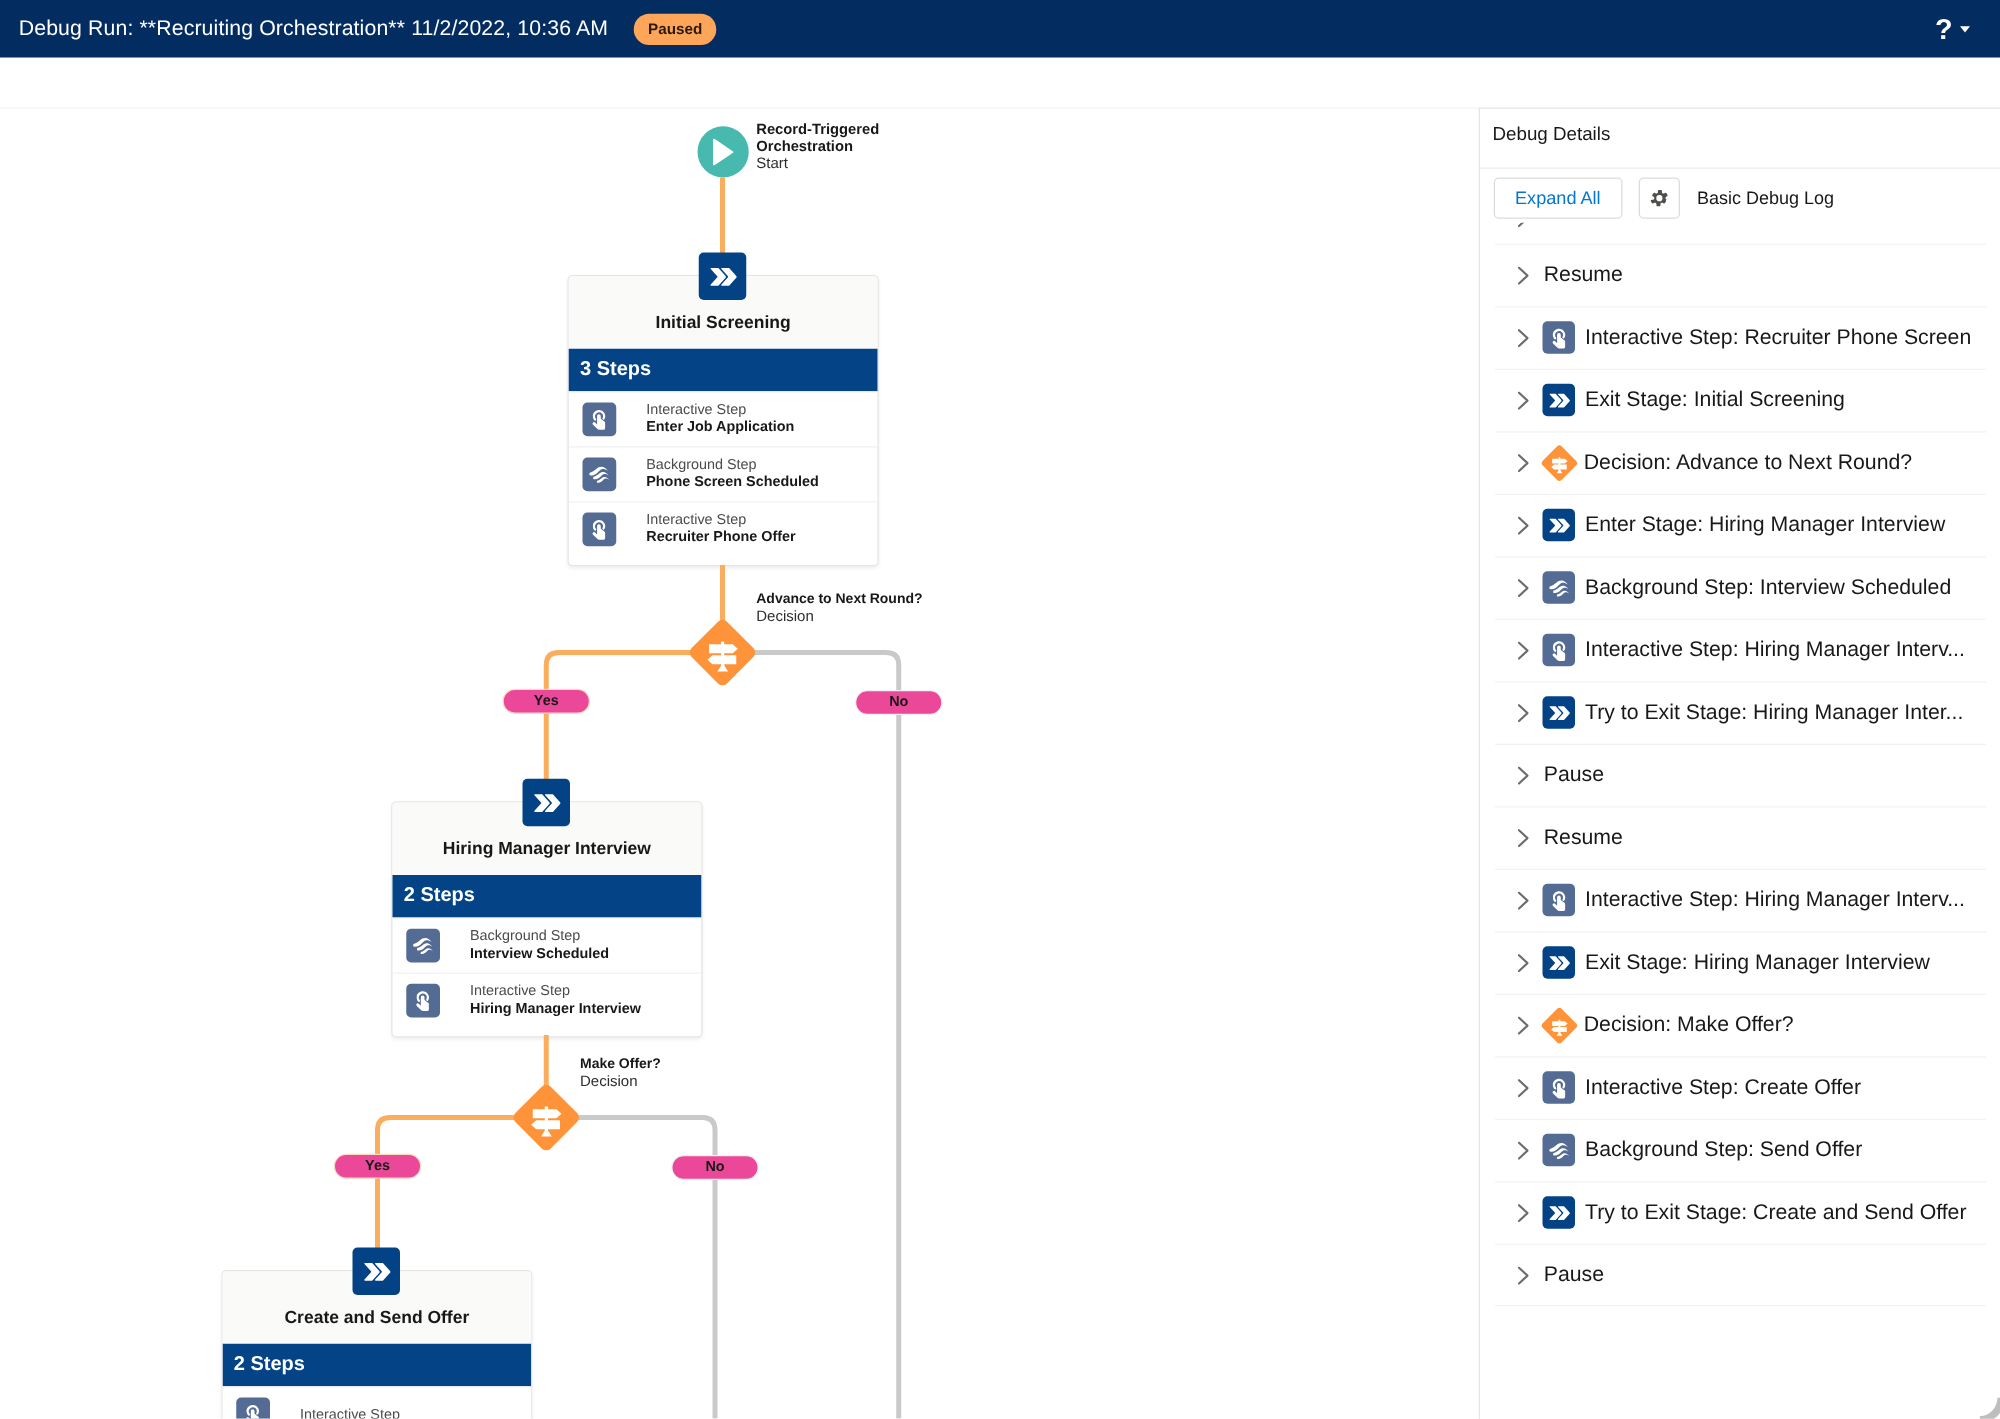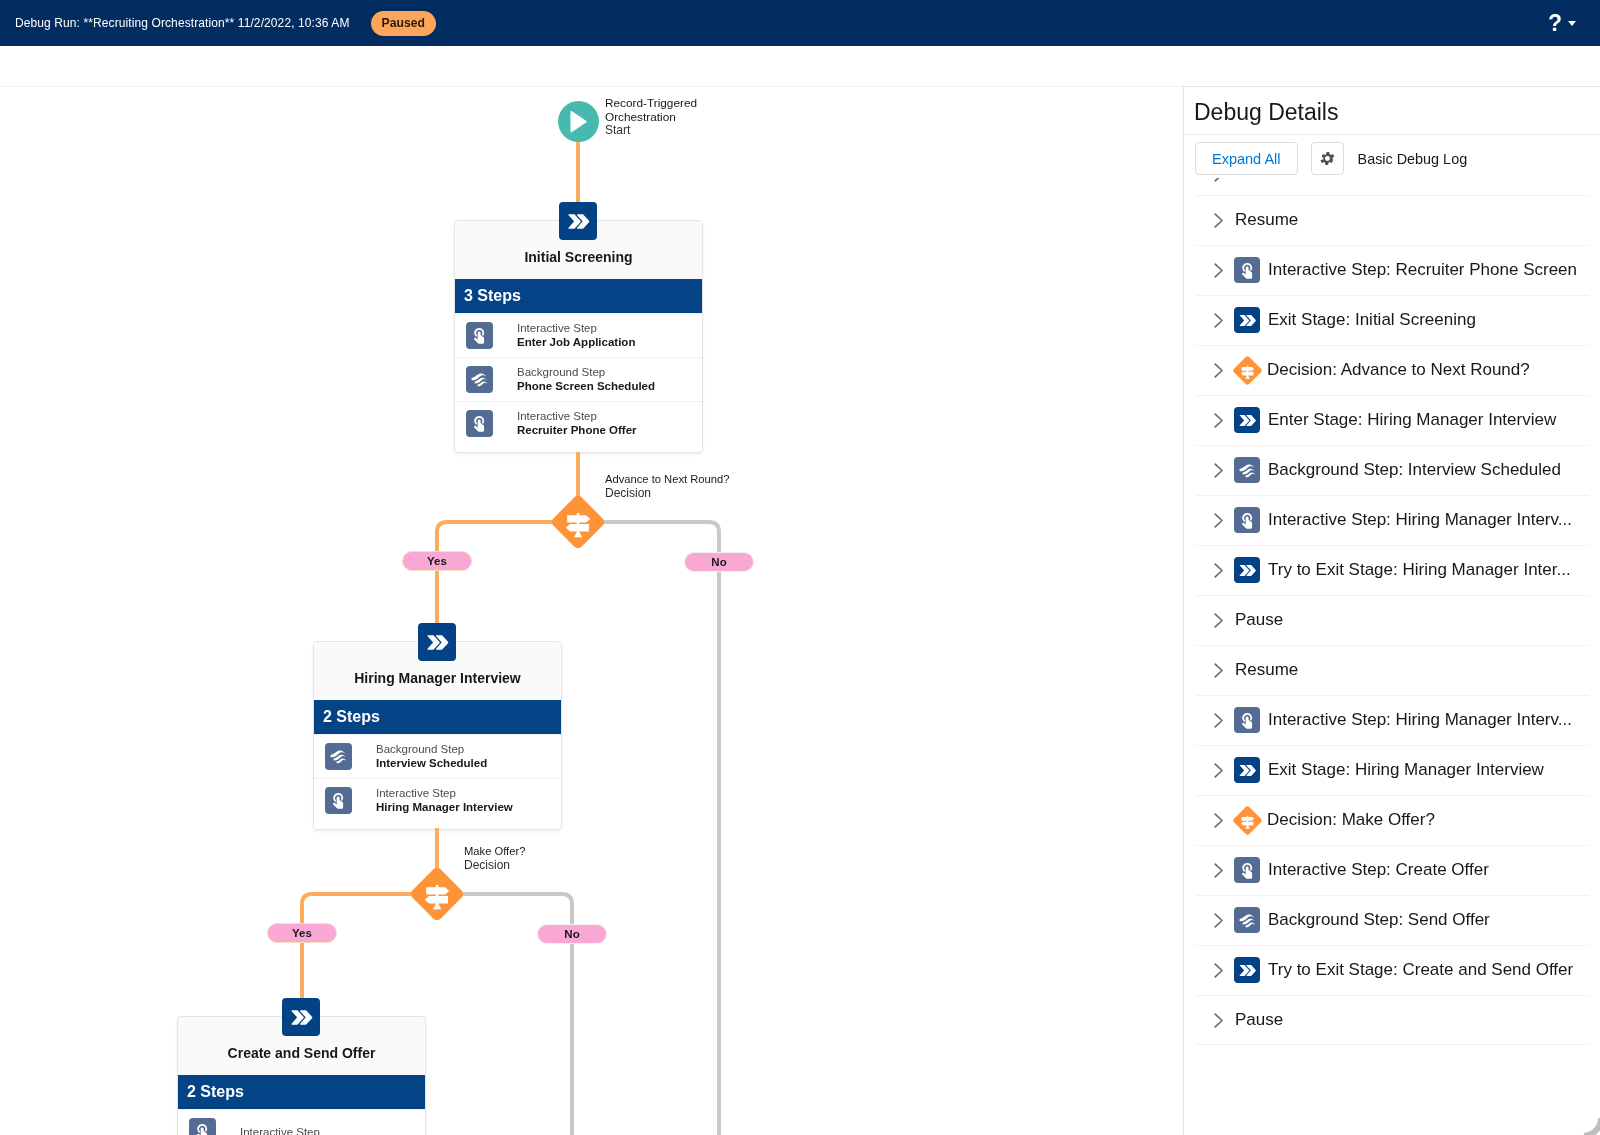--- a/index.html
+++ b/index.html
@@ -6,42 +6,42 @@
   html,body{margin:0;padding:0;}
   body{width:1600px;height:1135px;overflow:hidden;background:#ffffff;
        font-family:"Liberation Sans",sans-serif;
        -webkit-font-smoothing:antialiased;}
   .app{position:relative;width:1600px;height:1135px;overflow:hidden;}
 
   
   .topbar{position:absolute;left:0;top:0;width:1600px;height:46px;
           background:#032D60;border-bottom:1px solid #021C3D;
           display:flex;align-items:center;}
-  .topbar-title{color:#ffffff;font-size:12px;margin-left:15px;letter-spacing:.1px;
+  .topbar-title{color:#ffffff;font-size:17px;margin-left:15px;letter-spacing:.1px;
                 white-space:nowrap;}
   .status-pill{margin-left:21px;background:#FDA65A;color:#2B1A08;
                font-size:12.2px;font-weight:bold;border-radius:13px;
                padding:0 11px;height:25px;line-height:25px;white-space:nowrap;}
   .topbar-right{position:absolute;right:24px;top:0;height:46px;display:flex;
                 align-items:center;gap:6px;}
   .help-q{color:#ffffff;font-size:23px;font-weight:bold;line-height:20px;letter-spacing:0;}
   .caret-d{width:0;height:0;border-left:4.5px solid transparent;border-right:4.5px solid transparent;
            border-top:5px solid #ffffff;margin-top:1px;}
 
   
   .toolbar-strip{position:absolute;left:0;top:46px;width:1600px;height:40px;
                  background:#ffffff;border-bottom:1px solid #F1F1F2;}
   .canvas{position:absolute;left:0;top:87px;width:1183px;height:1048px;
           background:#ffffff;overflow:hidden;}
   .panel{position:absolute;left:1183px;top:86px;width:417px;height:1049px;
          background:#ffffff;border-left:1px solid #E5E5E5;border-top:1px solid #E5E5E5;
          overflow:hidden;}
 
   
-  .panel-title{position:absolute;left:10px;top:12px;font-size:23px;color:#181818;}
+  .panel-title{position:absolute;left:10px;top:12px;font-size:15px;color:#181818;}
   .panel-hdr-rule{position:absolute;left:0;top:47px;width:417px;height:1px;background:#ECECEC;}
   .panel-actions{position:absolute;left:11px;top:55px;display:flex;align-items:center;}
   .btn-outline{height:33px;border:1px solid #DDDBDA;border-radius:4px;
                background:#ffffff;color:#0176D3;font-size:14.5px;display:flex;align-items:center;
                justify-content:center;padding:0 16px;box-sizing:border-box;}
   .btn-icon{width:33px;height:33px;border:1px solid #DDDBDA;border-radius:4px;background:#ffffff;
             display:flex;align-items:center;justify-content:center;box-sizing:border-box;
             margin-left:13px;}
   .log-label{font-size:14.4px;color:#181818;margin-left:14px;white-space:nowrap;}
 
@@ -75,26 +75,26 @@
             padding-left:11px;box-sizing:border-box;gap:16px;}
   .step-row:first-of-type{border-top:none;}
   .step-ic{width:27px;height:27px;border-radius:4px;background:#546B93;flex:0 0 auto;
            display:flex;align-items:center;justify-content:center;}
   .step-txt{margin-left:8px;}
   .step-kind{font-size:11.5px;color:#4B4B4B;display:block;line-height:14px;}
   .step-name{font-size:11.5px;font-weight:bold;color:#181818;display:block;line-height:15px;}
   .stage-badge{position:absolute;width:38px;height:38px;border-radius:4px;background:#034285;z-index:5;
                display:flex;align-items:center;justify-content:center;}
   .node-label{position:absolute;line-height:13.7px;}
-  .node-label .nl-name{font-size:11.2px;font-weight:normal;color:#181818;}
+  .node-label .nl-name{font-size:11.2px;font-weight:bold;color:#181818;}
   .node-label.start .nl-name{font-size:11.8px;}
   .node-label.start .nl-type{font-size:12px;}
   .node-label .nl-type{font-size:12px;color:#2E2E2E;}
   .diamond{position:absolute;width:54px;height:54px;line-height:0;z-index:3;}
-  .pill{position:absolute;height:20px;border-radius:10px;background:#f9a8d4;z-index:4;
+  .pill{position:absolute;height:20px;border-radius:10px;background:#ec4899;z-index:4;
         display:flex;align-items:center;justify-content:center;font-size:11.5px;
         font-weight:bold;color:#181818;box-sizing:border-box;}
   .pill-yes{border:1px solid #F7DCBF;}
   .pill-no{border:1px solid #F0F0F0;}
   .start-circle{position:absolute;width:41px;height:41px;border-radius:50%;background:#47B9AF;
                 display:flex;align-items:center;justify-content:center;}
   .modal-corner{position:absolute;left:1570px;top:1118px;width:32px;height:18px;z-index:9;line-height:0;}
 </style>
 </head>
 <body>

